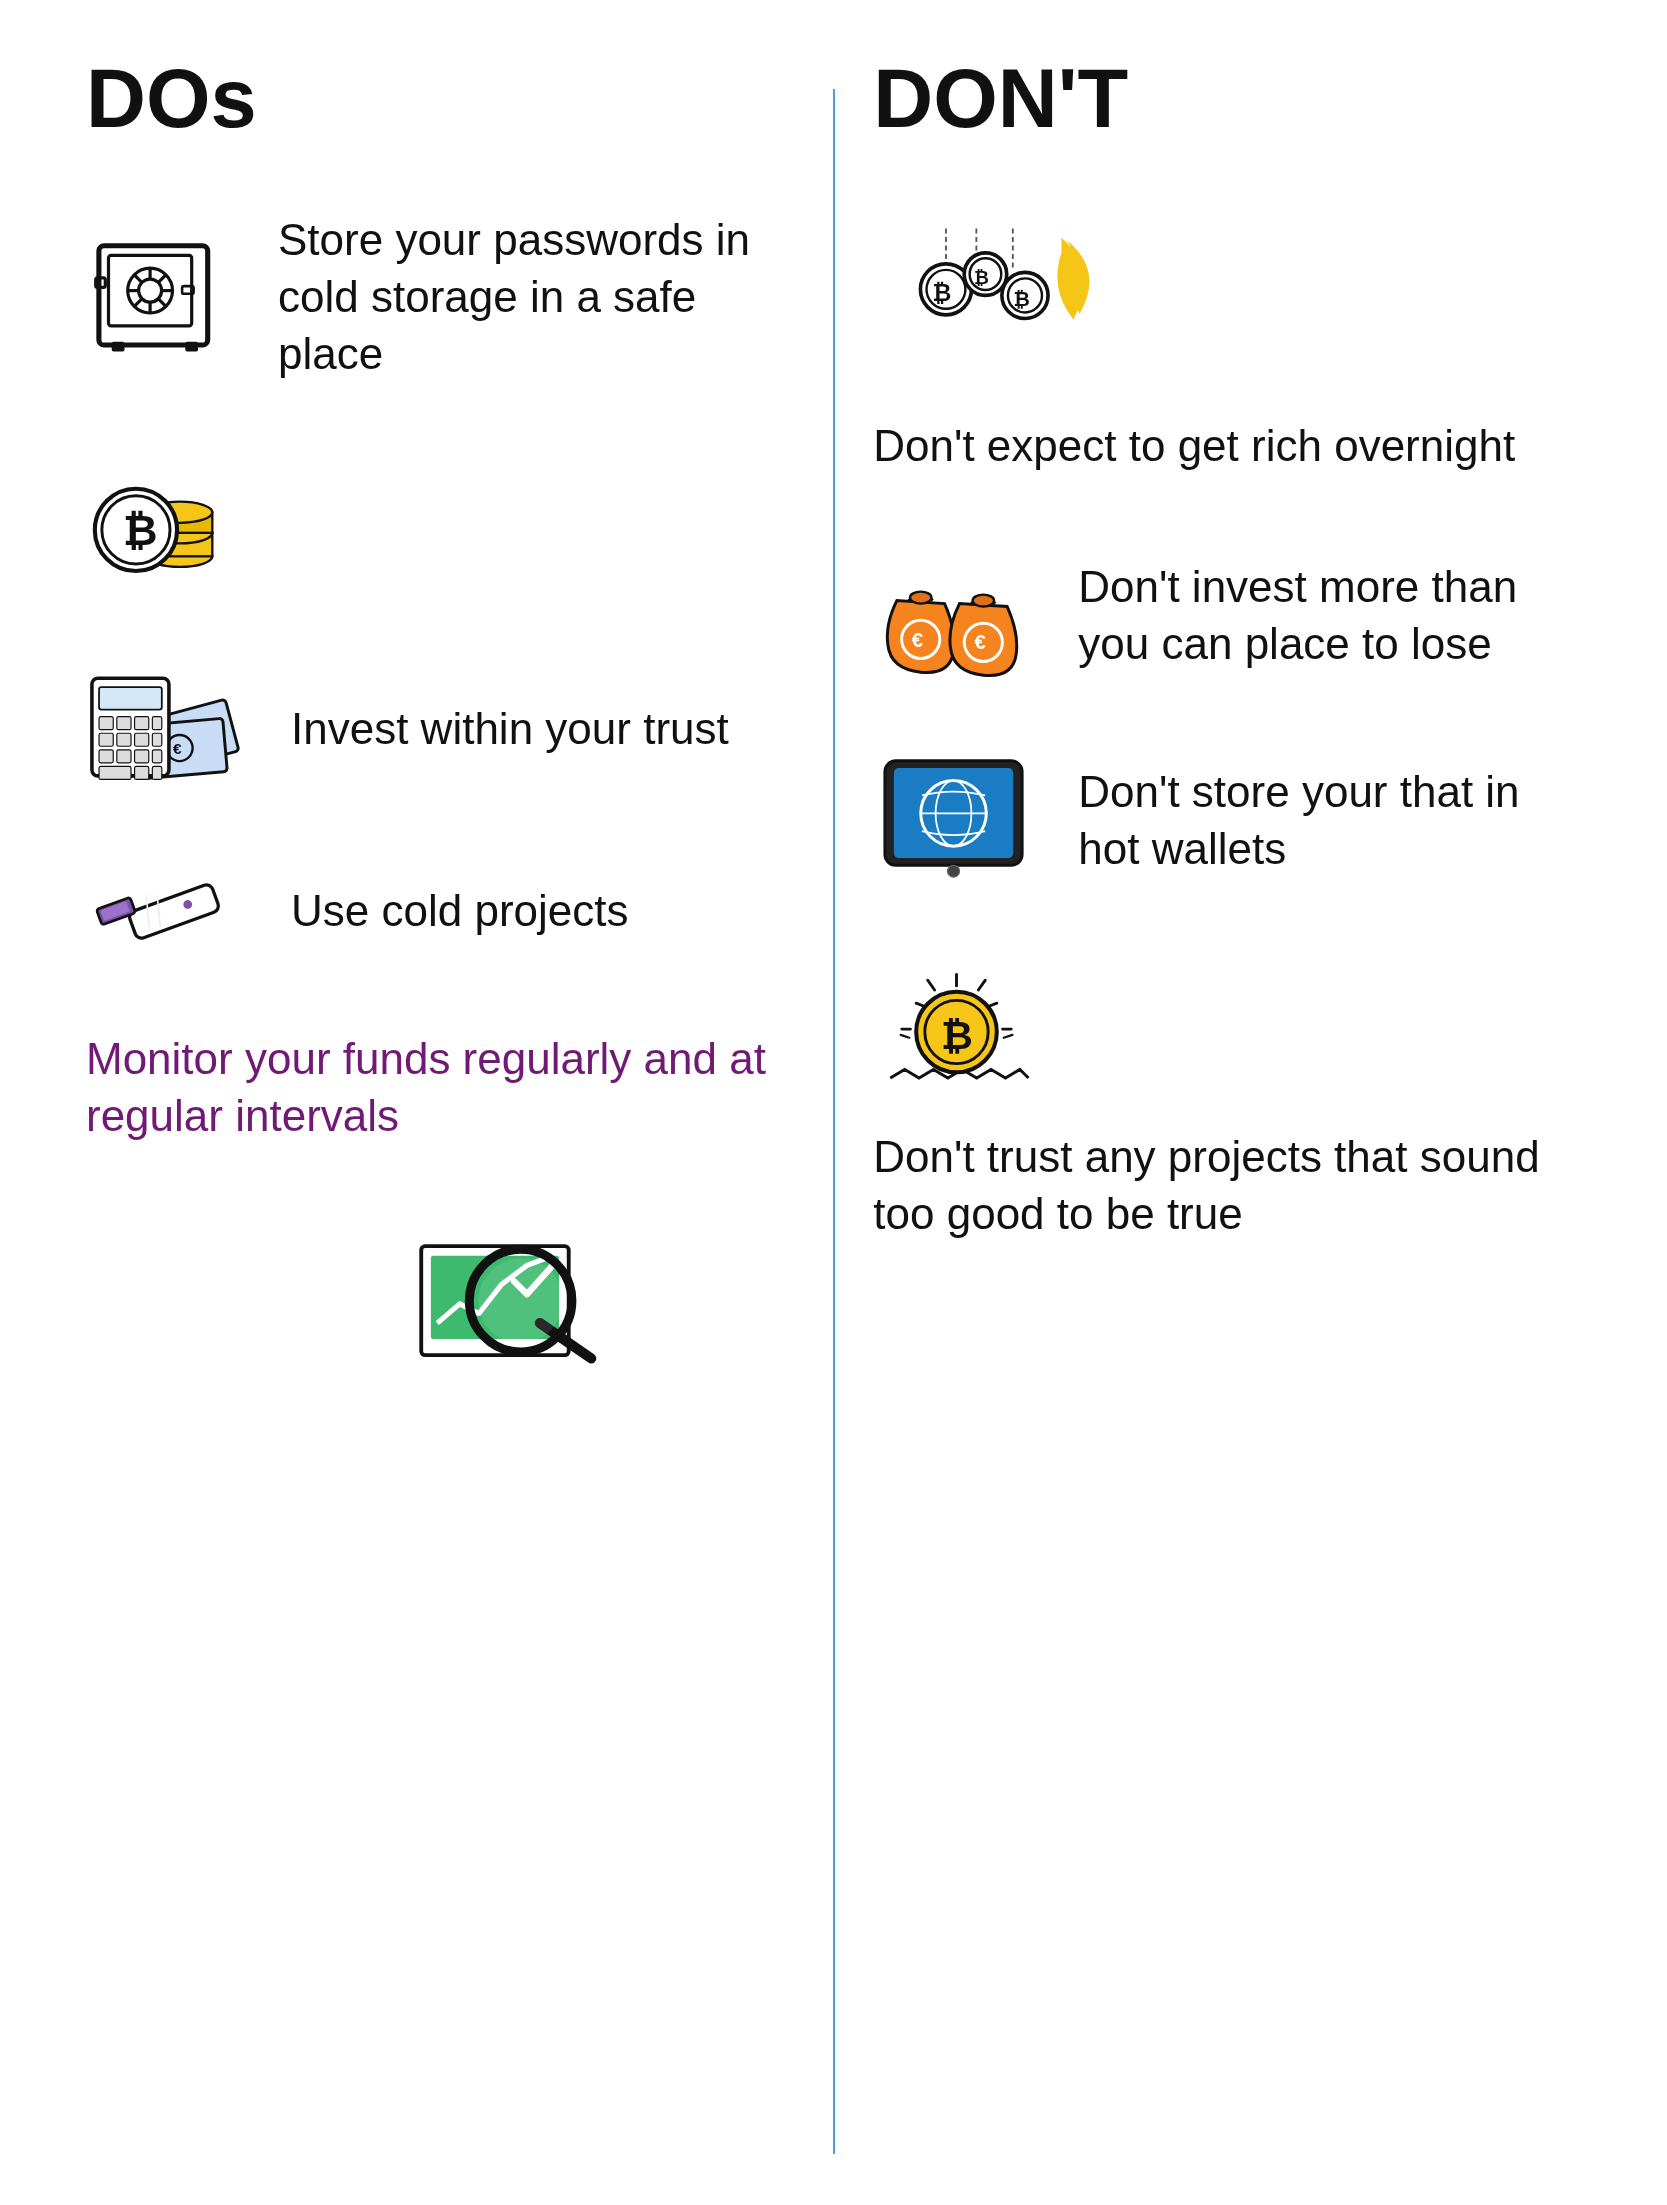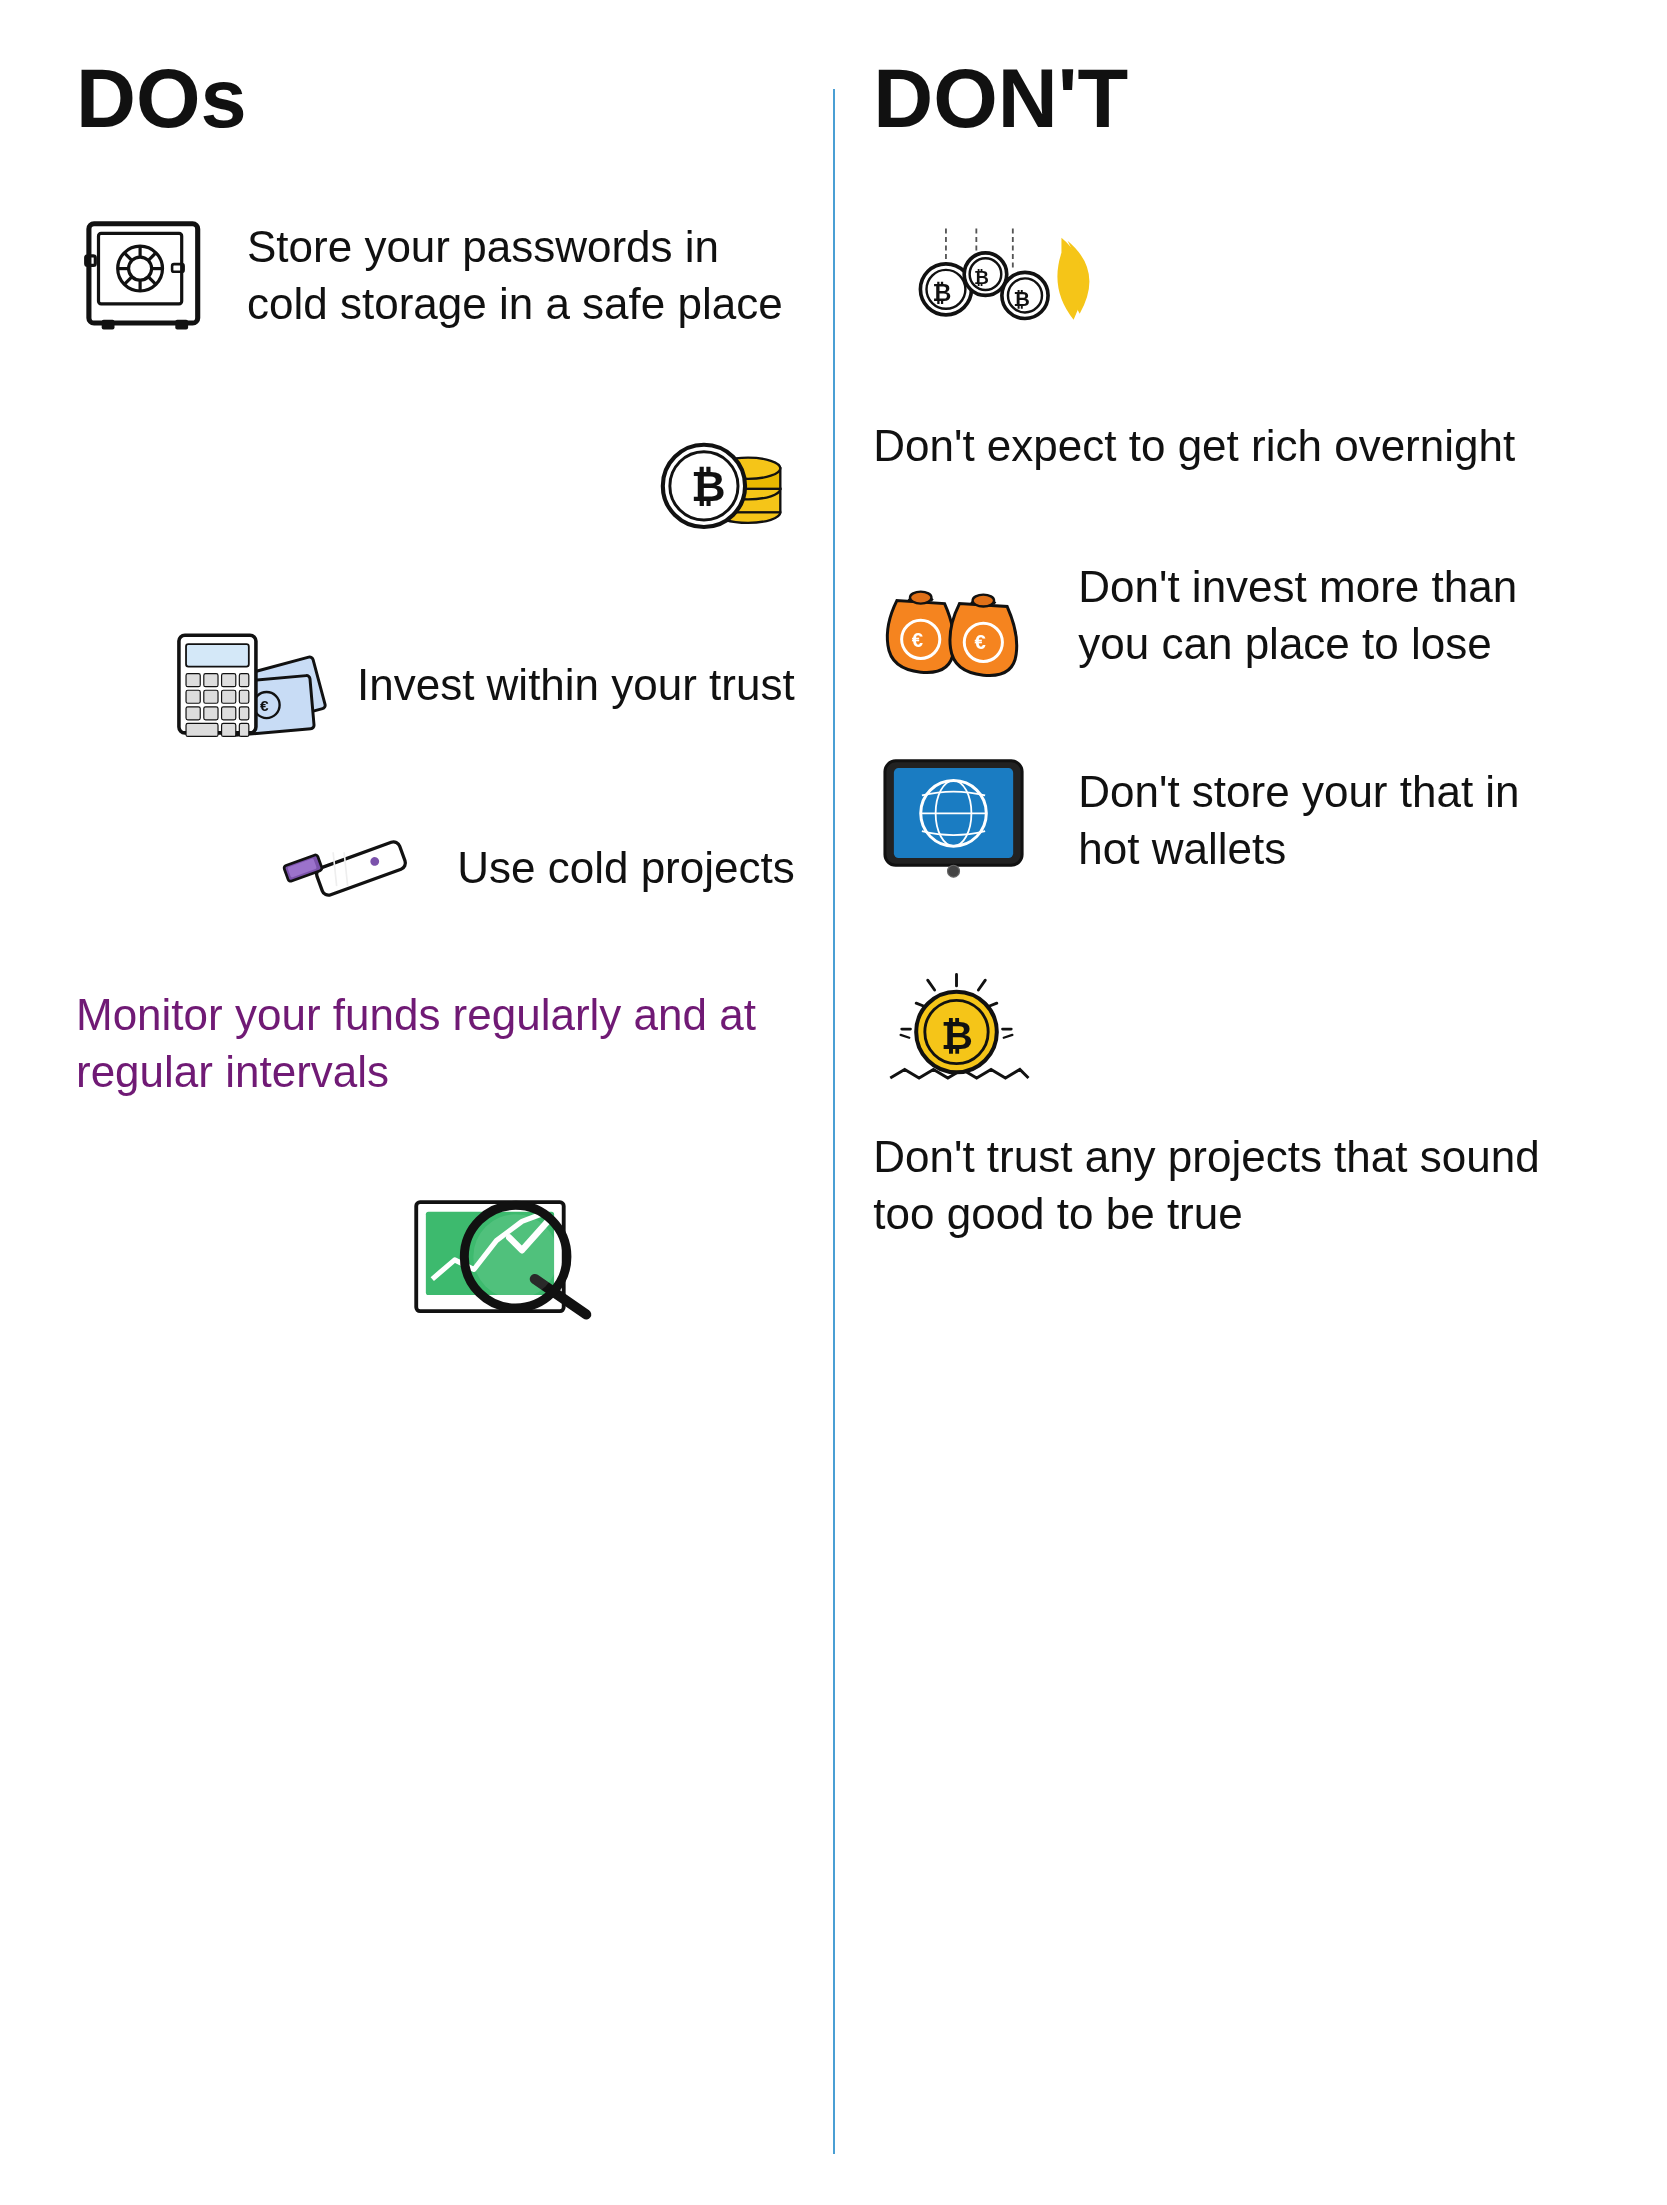--- a/index.html
+++ b/index.html
@@ -10,21 +10,21 @@
       min-height: 2205px;
       display: flex;
       flex-direction: column;
     }
 
     .container {
       display: flex;
       flex-direction: row;
       width: 100%;
       min-height: 2205px;
-      padding: 51px 38px;
+      padding: 51px 48px;
     }
 
     .column {
       flex: 1;
       display: flex;
       flex-direction: column;
       padding: 0 38px;
     }
 
     .divider {
@@ -45,22 +45,21 @@
     .item {
       display: flex;
       flex-direction: column;
       margin-bottom: 77px;
     }
 
     .item-row {
       display: flex;
       flex-direction: row;
       align-items: center;
-      gap: 30px;
-      justify-content: flex-end;
+      gap: 51px;
     }
 
     .item-row-reverse {
       display: flex;
       flex-direction: row;
       align-items: center;
       gap: 38px;
     }
 
     .item-text {

